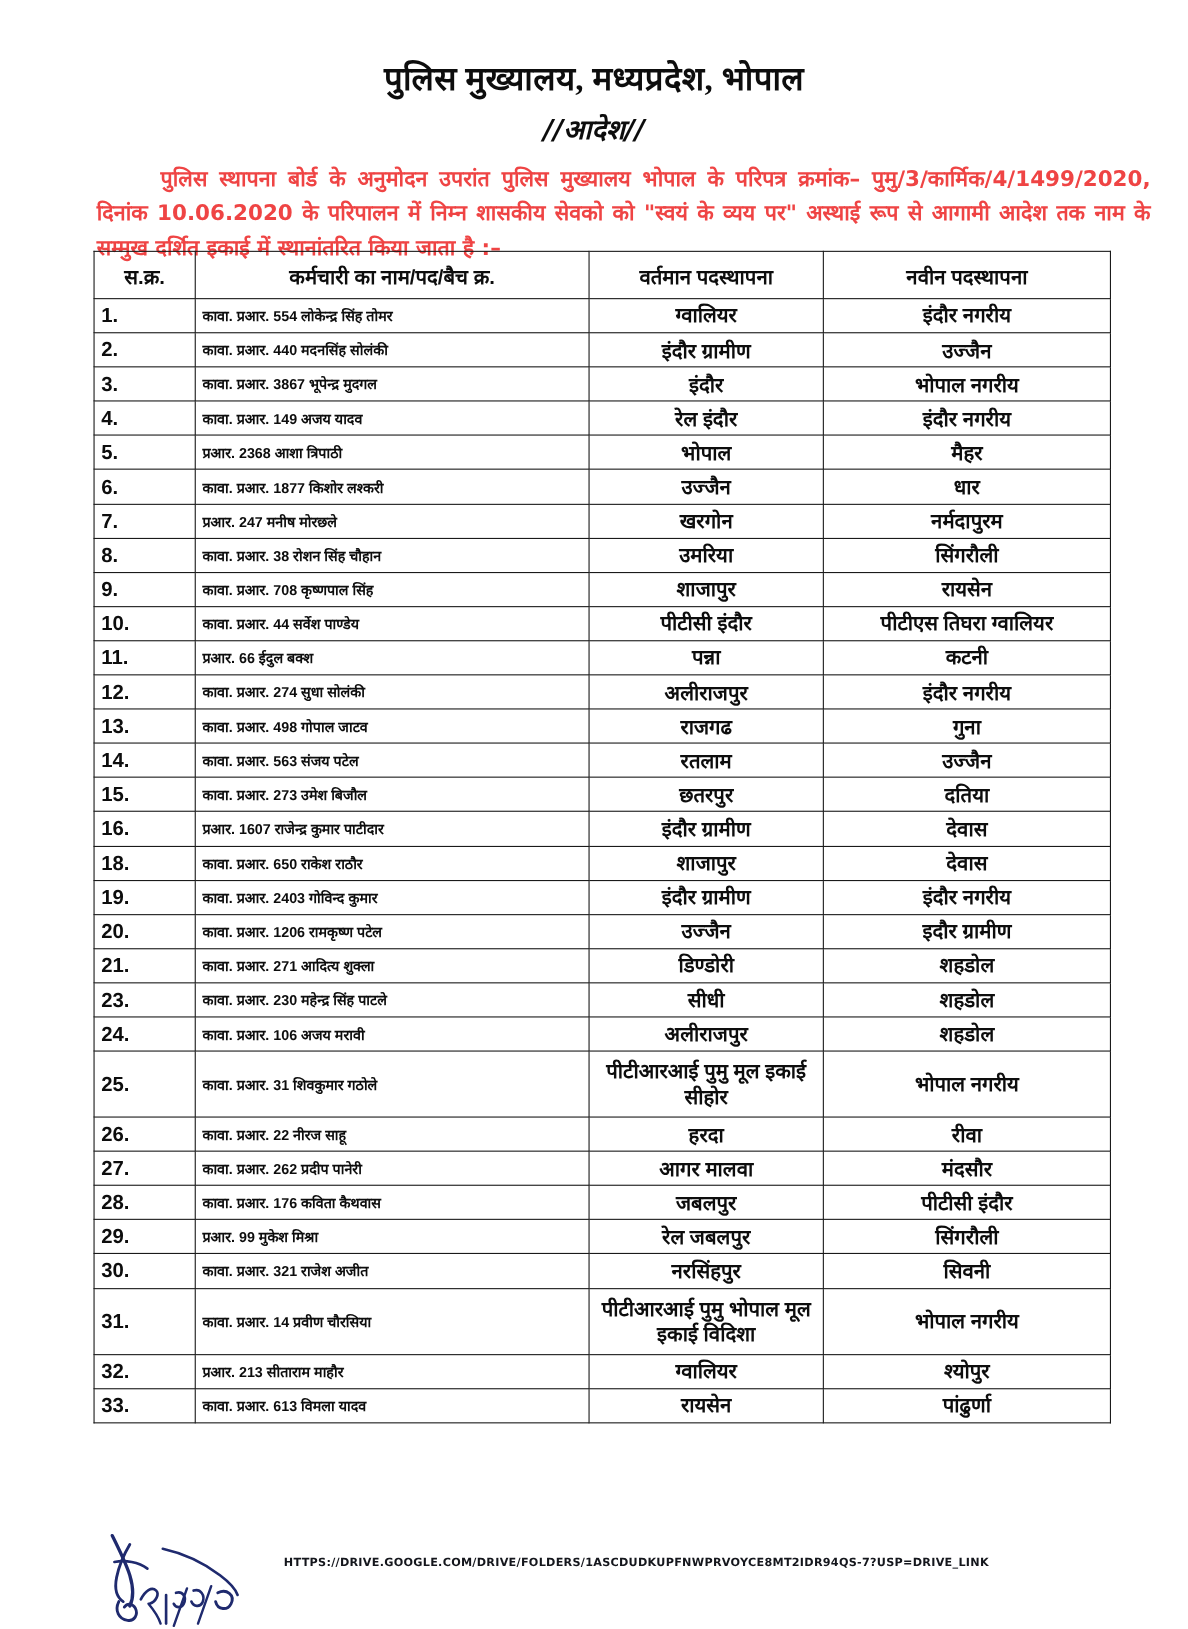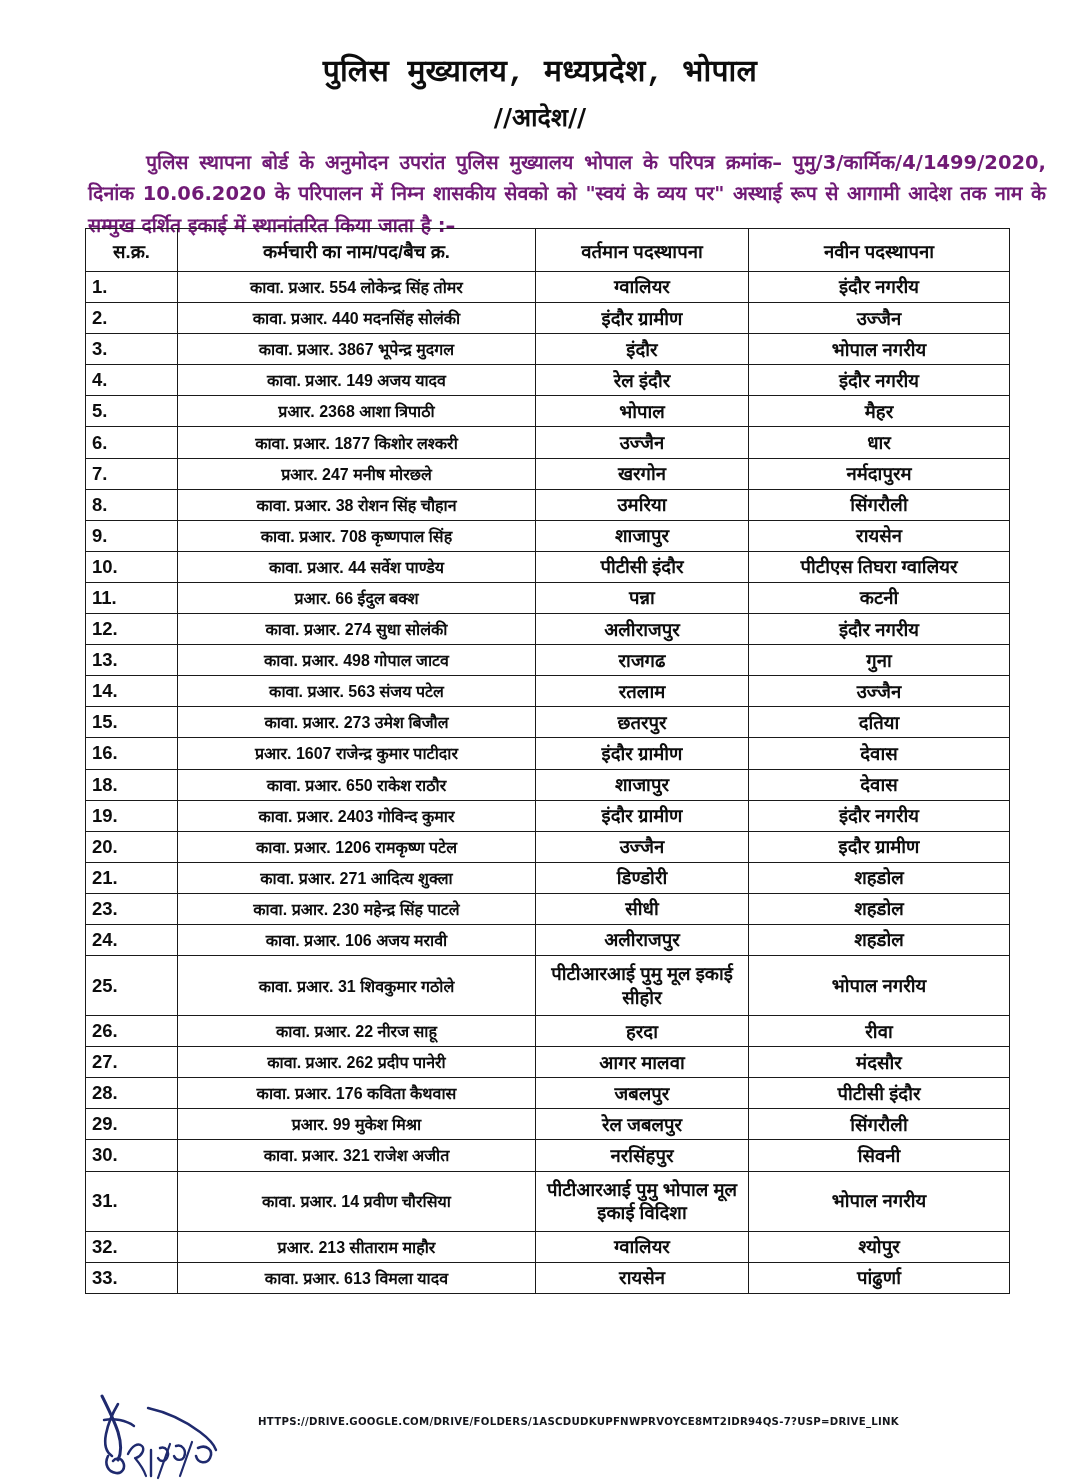--- a/index.html
+++ b/index.html
@@ -22,45 +22,46 @@
     inset: 0;
     padding: 0;
   }
 
   
   .doc-header {
     text-align: center;
     padding-top: 56px;
   }
   .office-title {
-    font-family: Liberation Mono, monospace;
+    font-family: Liberation Serif, serif;
     font-size: 30px;
     font-weight: 700;
     letter-spacing: 0.3px;
     line-height: 1.15;
     color: #0d0d0d;
   }
   .order-word {
     font-family: "DejaVu Sans", sans-serif;
     font-size: 25px;
     font-weight: 700;
     margin-top: 8px;
     color: #0d0d0d;
+    font-style: italic;
   }
 
   
   .body-para {
     margin: 14px 34px 0 88px;
     font-family: "DejaVu Sans", sans-serif;
     font-size: 19.5px;
     font-weight: 600;
     line-height: 1.62;
     text-align: justify;
     text-justify: inter-word;
-    color: #701a75;
+    color: #ef4444;
     text-indent: 58px;
   }
 
   
   .order-table-wrap {
     position: absolute;
     left: 85px;
     top: 228px;
     width: 872px;
   }
@@ -90,23 +91,23 @@
 
   th.col-sno, th.col-name { text-align: left; padding-left: 10px; }
 
   td.cell-sno {
     font-size: 18.5px;
     font-weight: 700;
     text-align: left;
     padding-left: 14px;
   }
   td.cell-name {
-    font-size: 16px;
+    font-size: 13px;
     font-weight: 600;
-    text-align: center;
+    text-align: left;
     padding-left: 10px;
     white-space: nowrap;
   }
   td.cell-cur, td.cell-new {
     font-size: 18.5px;
     font-weight: 600;
     text-align: center;
     line-height: 1.25;
   }
   tr.data-row { height: 31.1px; }

